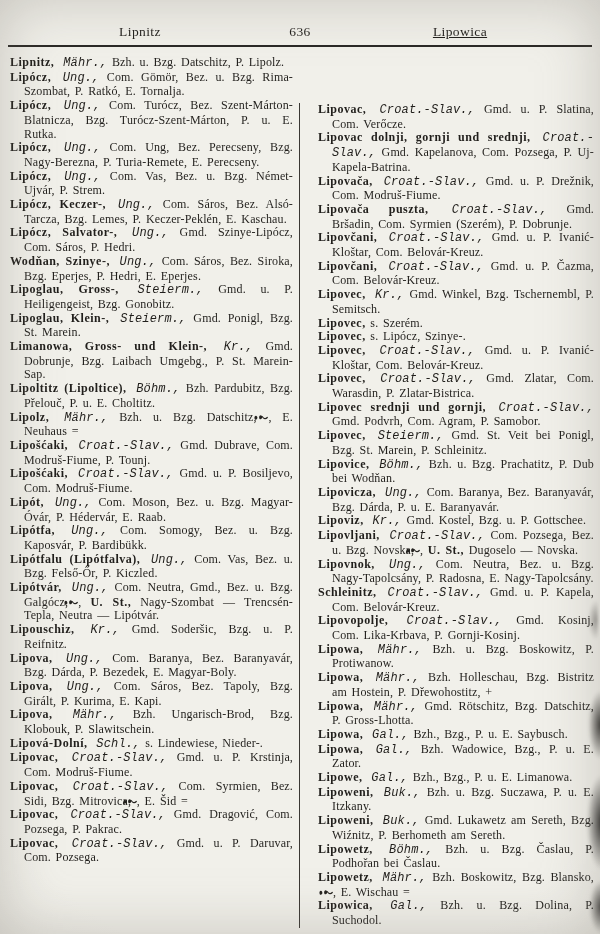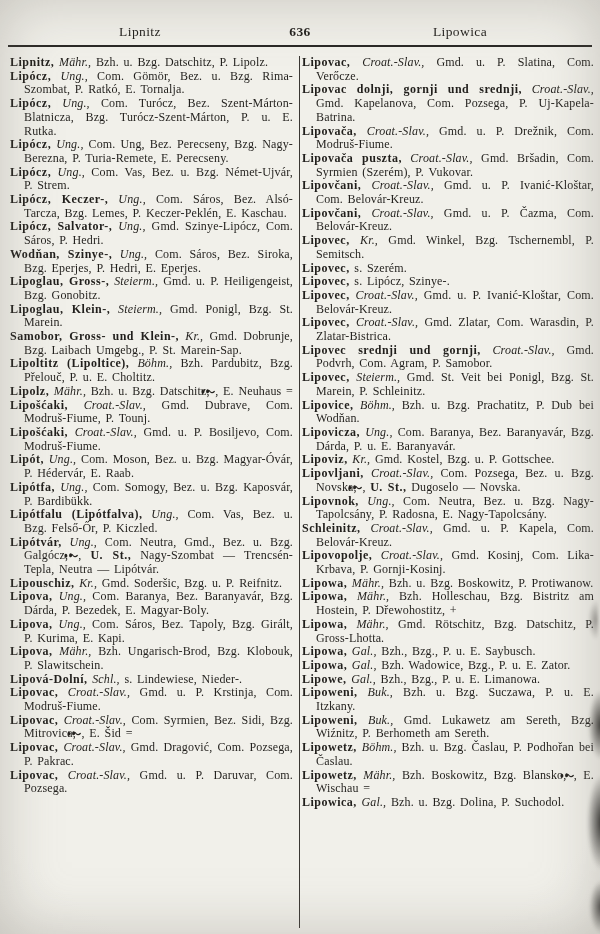--- a/index.html
+++ b/index.html
@@ -20,54 +20,55 @@
   .running-head {
     position: absolute;
     top: 24px; left: 10px; right: 10px;
     display: grid;
     grid-template-columns: 1fr 60px 1fr;
     align-items: baseline;
     font-size: 13.5px;
     letter-spacing: 0.4px;
   }
   .running-head .head-left  { text-align: center; }
-  .running-head .pageno     { text-align: center; font-weight: bold; }
-  .running-head .head-right { text-align: center; }
+  .running-head .pageno     { text-align: center; font-weight: normal; }
+  .running-head .head-right { text-align: center; text-decoration: underline; }
   .headrule {
     position: absolute;
     top: 45px; left: 8px; right: 8px;
     border-top: 2px solid #2a2825;
   }
   .cols {
     position: absolute;
     top: 56px; left: 10px; right: 6px; bottom: 6px;
     display: flex;
   }
   .col {
     width: 289px;
     box-sizing: border-box;
   }
   .col-left { padding-right: 6px; }
   .col-right {
     border-left: 1.5px solid #3a3733;
-    padding-left: 2px;
+    padding-left: 18px;
     width: 295px;
+    margin-top: 47px;
   }
   p.entry {
     margin: 0;
     padding-left: 14px;
     text-indent: -14px;
     font-size: 12px;
     line-height: 13.7px;
     text-align: justify;
     word-spacing: 1.5px;
     letter-spacing: 0.15px;
   }
   p.entry span.b { font-weight: bold; letter-spacing: 0.5px; }
-  p.entry span.i { font-style: italic; }
+  p.entry span.i { font-style: italic; font-family: Liberation Mono, monospace; }
   span.tg {
     display: inline-block;
     vertical-align: -1px;
     line-height: 0;
   }
   span.tg svg { display: inline; }
   
   .smudge {
     position: absolute;
     pointer-events: none;
@@ -104,21 +105,21 @@
         <p class="entry"><span class="b">Lipnitz,</span><span class="i"> Mähr.,</span><span class="n"> Bzh. u. Bzg. Datschitz, P. Lipolz.</span></p>
         <p class="entry"><span class="b">Lipócz,</span><span class="i"> Ung.,</span><span class="n"> Com. Gömör, Bez. u. Bzg. Rima-Szombat, P. Ratkó, E. Tornalja.</span></p>
         <p class="entry"><span class="b">Lipócz,</span><span class="i"> Ung.,</span><span class="n"> Com. Turócz, Bez. Szent-Márton-Blatnicza, Bzg. Turócz-Szent-Márton, P. u. E. Rutka.</span></p>
         <p class="entry"><span class="b">Lipócz,</span><span class="i"> Ung.,</span><span class="n"> Com. Ung, Bez. Perecseny, Bzg. Nagy-Berezna, P. Turia-Remete, E. Perecseny.</span></p>
         <p class="entry"><span class="b">Lipócz,</span><span class="i"> Ung.,</span><span class="n"> Com. Vas, Bez. u. Bzg. Német-Ujvár, P. Strem.</span></p>
         <p class="entry"><span class="b">Lipócz, Keczer-,</span><span class="i"> Ung.,</span><span class="n"> Com. Sáros, Bez. Alsó-Tarcza, Bzg. Lemes, P. Keczer-Peklén, E. Kaschau.</span></p>
         <p class="entry"><span class="b">Lipócz, Salvator-,</span><span class="i"> Ung.,</span><span class="n"> Gmd. Szinye-Lipócz, Com. Sáros, P. Hedri.</span></p>
         <p class="entry"><span class="b">Wodňan, Szinye-,</span><span class="i"> Ung.,</span><span class="n"> Com. Sáros, Bez. Siroka, Bzg. Eperjes, P. Hedri, E. Eperjes.</span></p>
         <p class="entry"><span class="b">Lipoglau, Gross-,</span><span class="i"> Steierm.,</span><span class="n"> Gmd. u. P. Heiligengeist, Bzg. Gonobitz.</span></p>
         <p class="entry"><span class="b">Lipoglau, Klein-,</span><span class="i"> Steierm.,</span><span class="n"> Gmd. Ponigl, Bzg. St. Marein.</span></p>
-        <p class="entry"><span class="b">Samobor, Gross- und Klein-,</span><span class="i"> Kr.,</span><span class="n"> Gmd. Dobrunje, Bzg. Laibach Umgebg., P. St. Marein-Sap.</span></p>
+        <p class="entry"><span class="b">Limanowa, Gross- und Klein-,</span><span class="i"> Kr.,</span><span class="n"> Gmd. Dobrunje, Bzg. Laibach Umgebg., P. St. Marein-Sap.</span></p>
         <p class="entry"><span class="b">Lipoltitz (Lipoltice),</span><span class="i"> Böhm.,</span><span class="n"> Bzh. Pardubitz, Bzg. Přelouč, P. u. E. Choltitz.</span></p>
         <p class="entry"><span class="b">Lipolz,</span><span class="i"> Mähr.,</span><span class="n"> Bzh. u. Bzg. Datschitz, </span><span class="tg"><svg width="15" height="9" viewBox="0 0 20 11" xmlns="http://www.w3.org/2000/svg">
               <path d="M2.5 8 C0.5 4.5, 4 1.5, 5.5 4.5 C7 7.5, 3.5 9.5, 2.5 8 Z M8.5 7 C7 3.5, 10.5 0.8, 12 3.8 C13.5 6.8, 10 9, 8.5 7 Z" fill="#24221f"></path>
               <path d="M12.5 4.5 C14.5 7.5, 17 7.8, 19 5.5" fill="none" stroke="#24221f" stroke-width="1.6" stroke-linecap="round"></path>
             </svg></span><span class="n">, E. Neuhaus =</span></p>
         <p class="entry"><span class="b">Lipošćaki,</span><span class="i"> Croat.-Slav.,</span><span class="n"> Gmd. Dubrave, Com. Modruš-Fiume, P. Tounj.</span></p>
         <p class="entry"><span class="b">Lipošćaki,</span><span class="i"> Croat.-Slav.,</span><span class="n"> Gmd. u. P. Bosiljevo, Com. Modruš-Fiume.</span></p>
         <p class="entry"><span class="b">Lipót,</span><span class="i"> Ung.,</span><span class="n"> Com. Moson, Bez. u. Bzg. Magyar-Óvár, P. Hédervár, E. Raab.</span></p>
         <p class="entry"><span class="b">Lipótfa,</span><span class="i"> Ung.,</span><span class="n"> Com. Somogy, Bez. u. Bzg. Kaposvár, P. Bardibükk.</span></p>
         <p class="entry"><span class="b">Lipótfalu (Lipótfalva),</span><span class="i"> Ung.,</span><span class="n"> Com. Vas, Bez. u. Bzg. Felső-Őr, P. Kiczled.</span></p>
@@ -136,21 +137,21 @@
               <path d="M2.5 8 C0.5 4.5, 4 1.5, 5.5 4.5 C7 7.5, 3.5 9.5, 2.5 8 Z M8.5 7 C7 3.5, 10.5 0.8, 12 3.8 C13.5 6.8, 10 9, 8.5 7 Z" fill="#24221f"></path>
               <path d="M12.5 4.5 C14.5 7.5, 17 7.8, 19 5.5" fill="none" stroke="#24221f" stroke-width="1.6" stroke-linecap="round"></path>
             </svg></span><span class="n">, E. Šid =</span></p>
         <p class="entry"><span class="b">Lipovac,</span><span class="i"> Croat.-Slav.,</span><span class="n"> Gmd. Dragović, Com. Pozsega, P. Pakrac.</span></p>
         <p class="entry"><span class="b">Lipovac,</span><span class="i"> Croat.-Slav.,</span><span class="n"> Gmd. u. P. Daruvar, Com. Pozsega.</span></p>
       </div>
     <div class="col col-right">
         <p class="entry"><span class="b">Lipovac,</span><span class="i"> Croat.-Slav.,</span><span class="n"> Gmd. u. P. Slatina, Com. Verőcze.</span></p>
         <p class="entry"><span class="b">Lipovac dolnji, gornji und srednji,</span><span class="i"> Croat.-Slav.,</span><span class="n"> Gmd. Kapelanova, Com. Pozsega, P. Uj-Kapela-Batrina.</span></p>
         <p class="entry"><span class="b">Lipovača,</span><span class="i"> Croat.-Slav.,</span><span class="n"> Gmd. u. P. Drežnik, Com. Modruš-Fiume.</span></p>
-        <p class="entry"><span class="b">Lipovača puszta,</span><span class="i"> Croat.-Slav.,</span><span class="n"> Gmd. Bršadin, Com. Syrmien (Szerém), P. Vukovar.</span></p>
+        <p class="entry"><span class="b">Lipovača puszta,</span><span class="i"> Croat.-Slav.,</span><span class="n"> Gmd. Bršadin, Com. Syrmien (Szerém), P. Dobrunje.</span></p>
         <p class="entry"><span class="b">Lipovčani,</span><span class="i"> Croat.-Slav.,</span><span class="n"> Gmd. u. P. Ivanić-Kloštar, Com. Belovár-Kreuz.</span></p>
         <p class="entry"><span class="b">Lipovčani,</span><span class="i"> Croat.-Slav.,</span><span class="n"> Gmd. u. P. Čazma, Com. Belovár-Kreuz.</span></p>
         <p class="entry"><span class="b">Lipovec,</span><span class="i"> Kr.,</span><span class="n"> Gmd. Winkel, Bzg. Tschernembl, P. Semitsch.</span></p>
         <p class="entry"><span class="b">Lipovec,</span><span class="n"> s. Szerém.</span></p>
         <p class="entry"><span class="b">Lipovec,</span><span class="n"> s. Lipócz, Szinye-.</span></p>
         <p class="entry"><span class="b">Lipovec,</span><span class="i"> Croat.-Slav.,</span><span class="n"> Gmd. u. P. Ivanić-Kloštar, Com. Belovár-Kreuz.</span></p>
         <p class="entry"><span class="b">Lipovec,</span><span class="i"> Croat.-Slav.,</span><span class="n"> Gmd. Zlatar, Com. Warasdin, P. Zlatar-Bistrica.</span></p>
         <p class="entry"><span class="b">Lipovec srednji und gornji,</span><span class="i"> Croat.-Slav.,</span><span class="n"> Gmd. Podvrh, Com. Agram, P. Samobor.</span></p>
         <p class="entry"><span class="b">Lipovec,</span><span class="i"> Steierm.,</span><span class="n"> Gmd. St. Veit bei Ponigl, Bzg. St. Marein, P. Schleinitz.</span></p>
         <p class="entry"><span class="b">Lipovice,</span><span class="i"> Böhm.,</span><span class="n"> Bzh. u. Bzg. Prachatitz, P. Dub bei Wodňan.</span></p>

